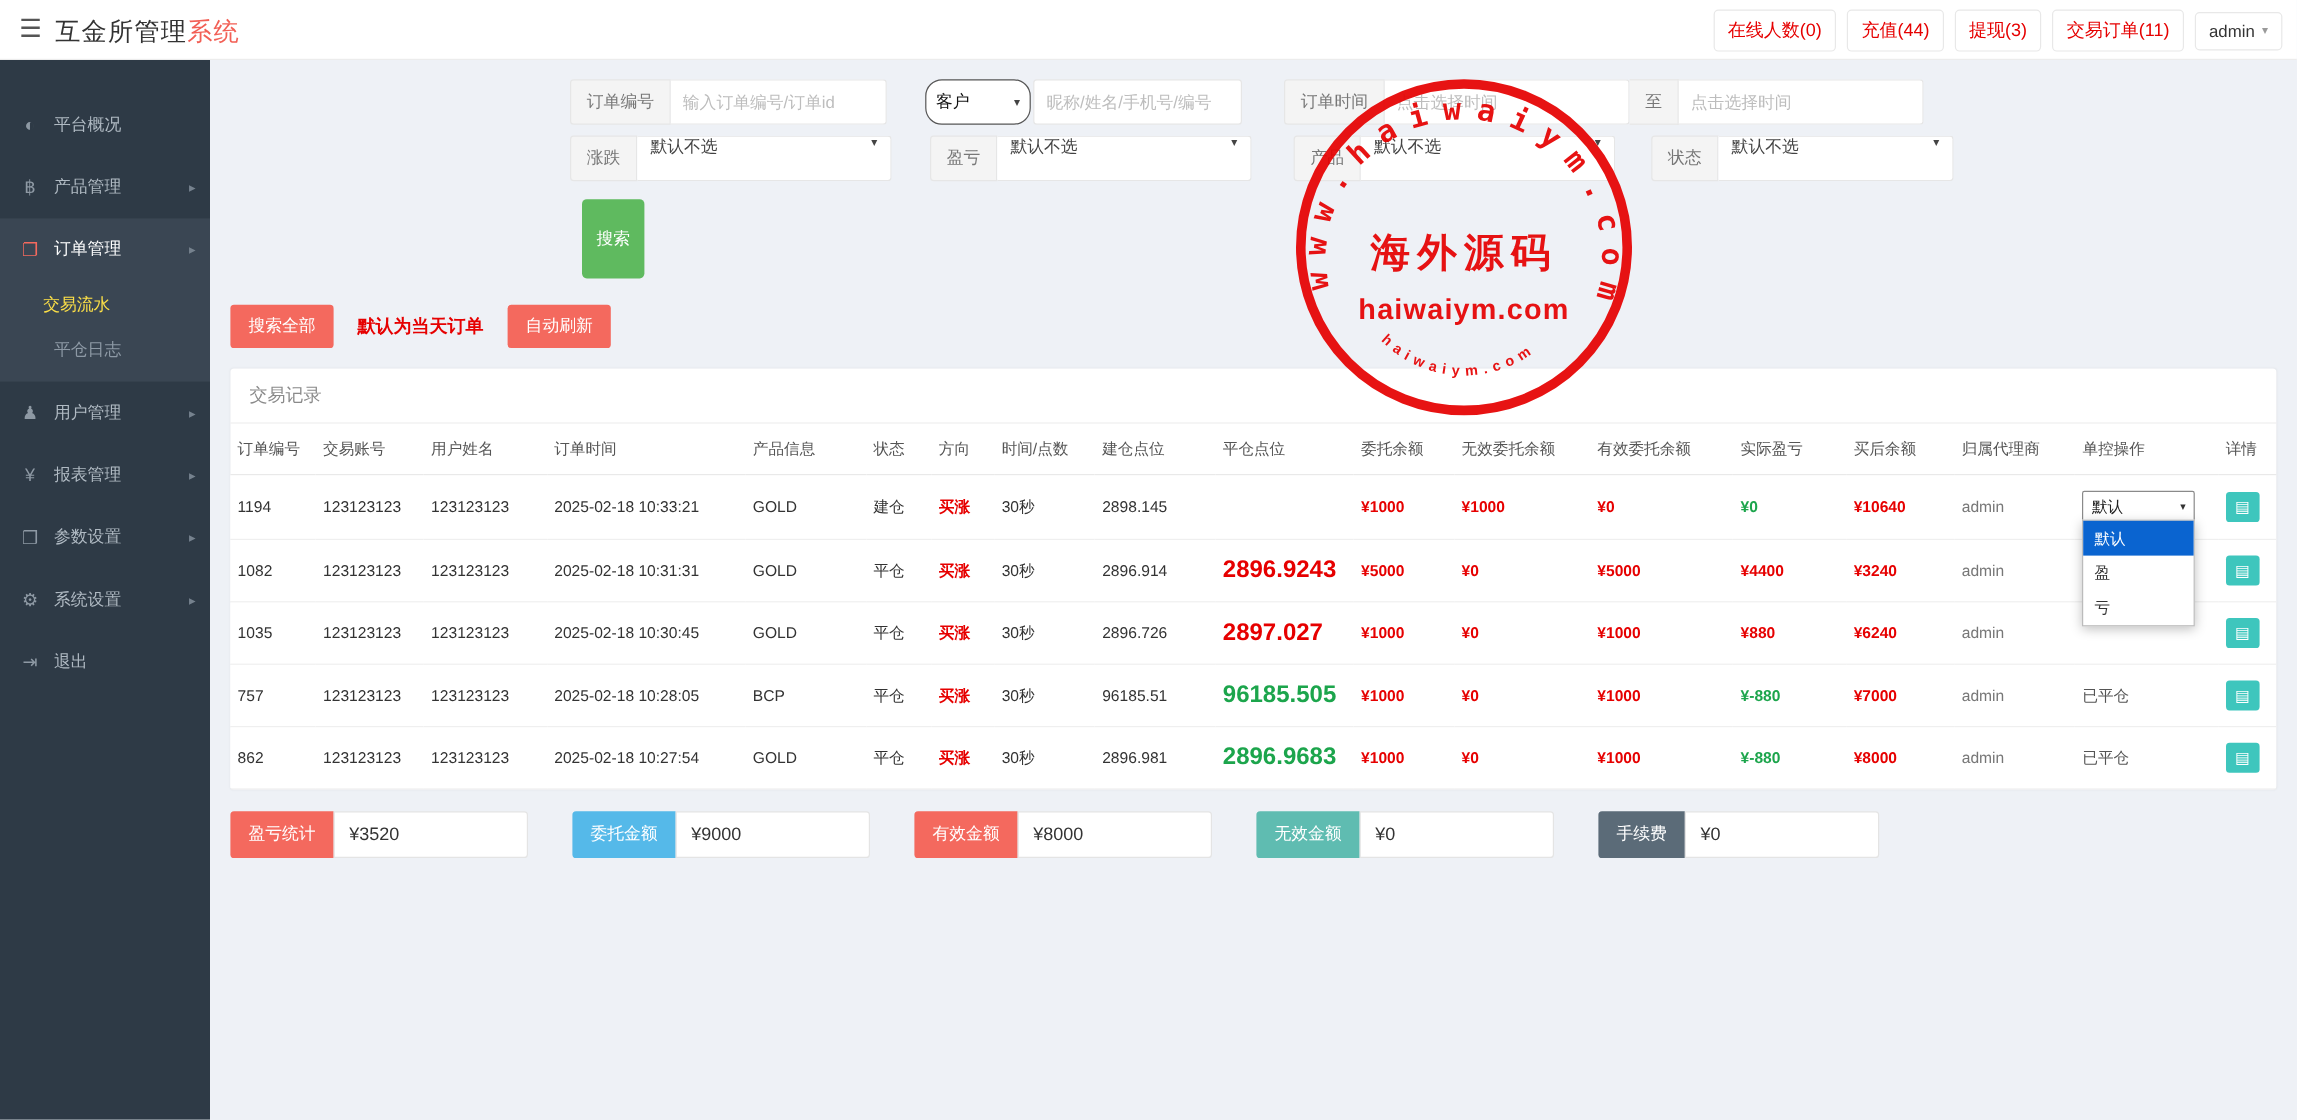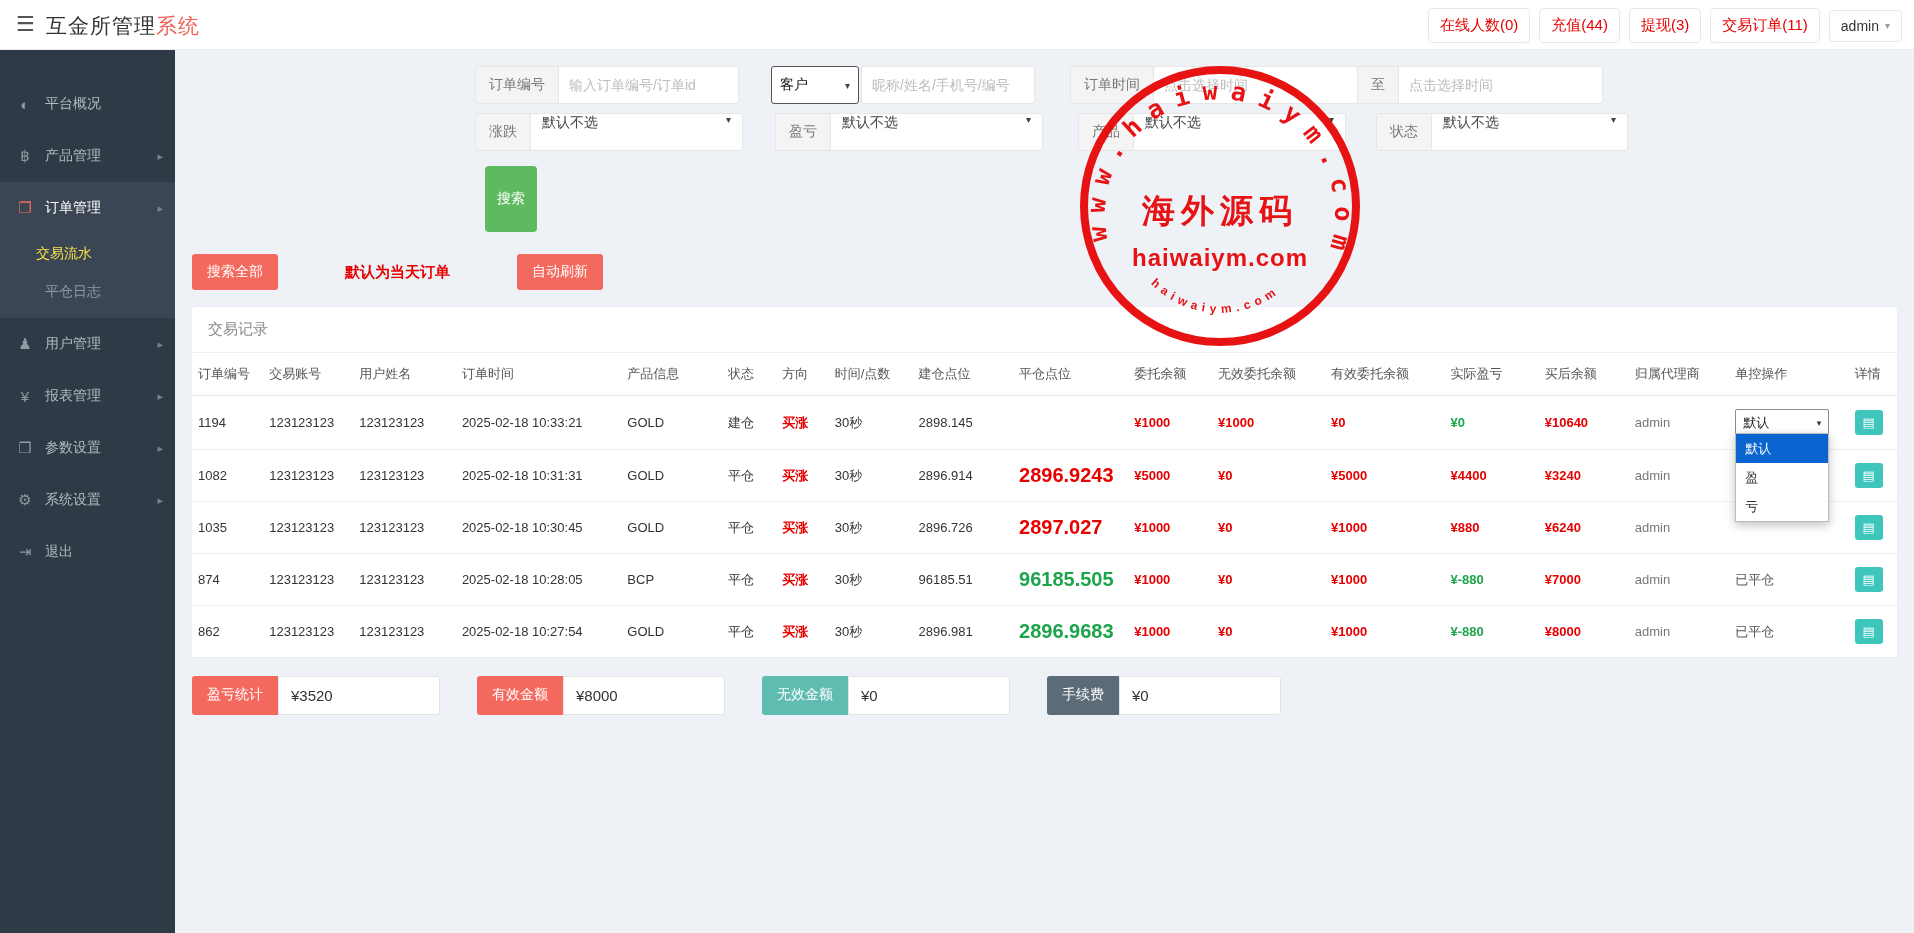--- a/index.html
+++ b/index.html
@@ -35,31 +35,31 @@
   .main { position:absolute; left:175px; top:50px; right:0; bottom:0; }
   .filters { padding-top:16px; }
   .frow { display:flex; margin-left:300px; margin-bottom:9px; }
   .fgroup { display:flex; height:38px; }
   .addon { background:#f4f4f4; border:1px solid #e6e6e6; color:#777; font-size:14px;
     display:flex; align-items:center; padding:0 13px; border-radius:3px 0 0 3px; white-space:nowrap; }
   .addon.mid { border-radius:0; border-left:none; }
   input.txt { border:1px solid #e6e6e6; border-left:none; width:180px; padding:0 10px; font-size:14px;
     color:#333; border-radius:0 3px 3px 0; outline:none; background:#fff; }
   input.txt::placeholder { color:#bdbdbd; }
-  .native-sel { border:1.5px solid #555; border-radius:3px; background:#fff; width:88px;
+  .native-sel { border:1.5px solid #555; border-radius:14px; background:#fff; width:88px;
     display:flex; align-items:center; justify-content:space-between; padding:0 8px; font-size:14px;
     color:#111; margin-right:2px; cursor:pointer; }
   .native-sel .caret, .sel .caret { font-size:10px; color:#444; }
   .sel { border:1px solid #e6e6e6; border-left:none; background:#fff; display:flex; 
     justify-content:space-between; padding:0 11px; font-size:14px; color:#444; border-radius:0 3px 3px 0;
     cursor:pointer; }
   .g1 { margin-right:32px; } .g2 { margin-right:35px; } .g3 { margin-right:30px; }
   .search-btn { display:inline-block; margin-left:310px; margin-top:6px; background:#5fba5f; color:#fff;
     font-size:14px; padding:24px 12px; border-radius:4px; border:none; cursor:pointer; }
-  .action-row { margin:22px 17px 0; display:flex; align-items:center;gap:47px; }
+  .action-row { margin:22px 17px 0; display:flex; align-items:center; }
   .red-btn { background:#f4695e; color:#fff; font-size:14px; padding:9px 15px; border-radius:3px;
     border:none; cursor:pointer; }
   .today-note { color:#e60000; font-weight:bold; font-size:15px; margin:0 20px; }
 
   
   .panel { margin:17px; background:#fff; border-radius:3px; box-shadow:0 0 2px rgba(0,0,0,.06); }
   .panel-title { padding:13px 16px; color:#8a8a8a; font-size:15px; border-bottom:1px solid #eee; }
   table { width:100%; border-collapse:collapse; table-layout:fixed; }
   th { font-size:13px; color:#555; text-align:left; padding:12px 6px; border-bottom:1px solid #e9e9e9;
     font-weight:normal; white-space:nowrap; overflow:hidden; }
@@ -344,21 +344,21 @@
           <td class="money red">¥6240</td>
           <td class="agent">admin</td>
           <td class="control-cell"></td>
           <td>
             <button class="detail-btn">
                 <span>▤</span>
               </button>
           </td>
         </tr>
         <tr>
-          <td>874</td>
+          <td>757</td>
           <td>123123123</td>
           <td>123123123</td>
           <td>2025-02-18 10:28:05</td>
           <td>BCP</td>
           <td>平仓</td>
           <td class="direction">买涨</td>
           <td>30秒</td>
           <td>96185.51</td>
           <td class="close-val green">96185.505</td>
           <td class="money red">¥1000</td>
@@ -399,20 +399,24 @@
           </td>
         </tr>
       </tbody>
     </table>
   </section>
 
   <div class="summary">
     <div class="sgroup">
       <span class="slabel" style="background-color: rgb(244, 105, 94);">盈亏统计</span>
       <span class="svalue">¥3520</span>
+    </div>
+    <div class="sgroup">
+      <span class="slabel" style="background-color: rgb(85, 185, 233);">委托金额</span>
+      <span class="svalue">¥9000</span>
     </div>
     <div class="sgroup">
       <span class="slabel" style="background-color: rgb(244, 105, 94);">有效金额</span>
       <span class="svalue">¥8000</span>
     </div>
     <div class="sgroup">
       <span class="slabel" style="background-color: rgb(95, 188, 177);">无效金额</span>
       <span class="svalue">¥0</span>
     </div>
     <div class="sgroup">

